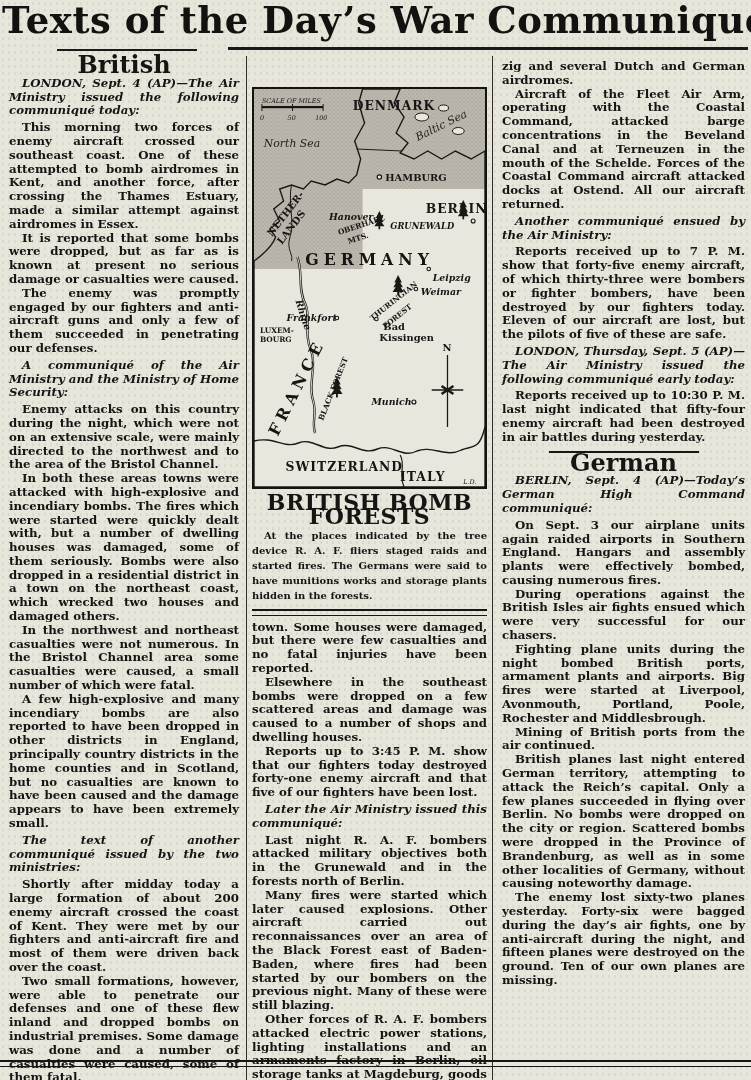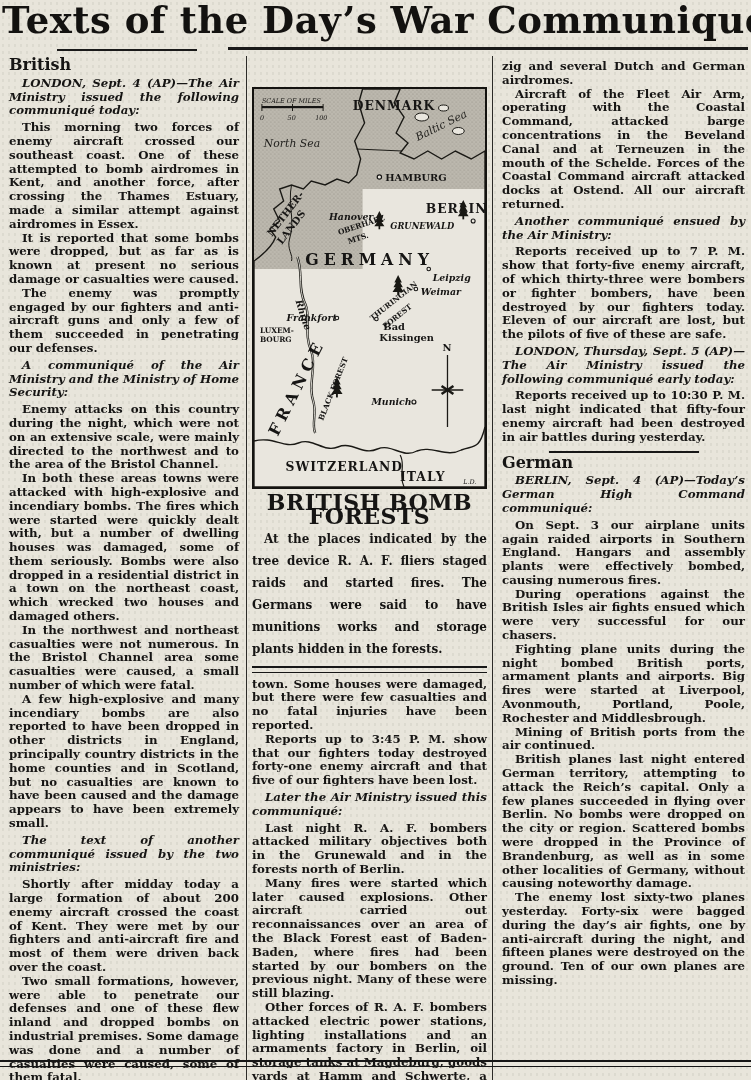--- a/index.html
+++ b/index.html
@@ -16,28 +16,28 @@
     font-size:37px; font-weight:bold; letter-spacing:0.5px;
     white-space:nowrap; margin:0; color:#131210;
   }
   .mast-rule-a { position:absolute; top:49px; left:57px; width:140px; height:2px; background:#1a1a1a; }
   .mast-rule-b { position:absolute; top:47px; left:228px; width:520px; height:2.5px; background:#1a1a1a; }
   .columns { position:absolute; top:56px; left:0; right:0; bottom:0; display:flex; }
   .col { box-sizing:border-box; font-size:11.8px; line-height:13.8px; font-weight:bold; }
   .col-left   { width:246px; padding:2px 7px 0 9px; }
   .col-middle { width:247px; padding:2px 5px 0 5px; border-left:1px solid #2c2b28; border-right:1px solid #2c2b28; }
   .col-right  { width:258px; padding:4px 6px 16px 9px; }
-  .section-heading { font-size:16px; font-weight:bold; text-align:left; margin:0 0 5px 0; }
+  .section-heading { font-size:24px; font-weight:bold; text-align:center; margin:0 0 5px 0; }
   .para { margin:0; text-indent:13px; text-align:justify; }
   .para.italic { font-style:italic; margin:3px 0; }
   .para.continuation { text-indent:0; }
   .map-box { border:2px solid #141310; height:398px; background:#e9e6de;margin-top:29px; }
   .map-box svg { display:block; width:100%; height:100%; }
   .caption-heading { font-size:22px; font-weight:bold; text-align:center; letter-spacing:0.5px; margin:7px 0 4px 0; }
-  .caption-body { font-size:12px; line-height:22px; font-weight:bold; text-align:justify; text-indent:12px; margin:0 0 6px 0; }
+  .caption-body { font-size:10px; line-height:15px; font-weight:bold; text-align:justify; text-indent:12px; margin:0 0 6px 0; }
   .double-rule { height:4px; border-top:2px solid #161616; border-bottom:1px solid #161616; margin:2px 0 5px 0; }
   .german-rule { width:150px; height:0; border-top:2px solid #161616; margin:6px auto 3px auto; }
   .bottom-rule { position:absolute; top:1060px; left:0; right:0; height:4px; border-top:2px solid #161616; border-bottom:1px solid #161616; }
   
   .mt-caps  { font:bold 10px "DejaVu Serif", serif; fill:#161514; }
   .mt-capsL { font:bold 12.5px "DejaVu Serif", serif; fill:#161514; letter-spacing:1px; }
   .mt-town  { font:italic bold 9.5px "DejaVu Serif", serif; fill:#161514; }
   .mt-sea   { font:italic 11px "DejaVu Serif", serif; fill:#22211e; }
   .mt-big   { font:bold 16px "DejaVu Serif", serif; fill:#161514; letter-spacing:5px; }
   .mt-forest{ font:bold italic 8.5px "DejaVu Serif", serif; fill:#161514; }
@@ -170,20 +170,21 @@
           <text x="148" y="392" class="mt-capsL">ITALY</text>
           <text x="212" y="395" class="mt-tiny">L.D.</text>
         </svg>
       </div>
 
       <h3 class="caption-heading">BRITISH BOMB FORESTS</h3>
       <p class="caption-body">At the places indicated by the tree device R. A. F. fliers staged raids and started fires. The Germans were said to have munitions works and storage plants hidden in the forests.</p>
       <div class="double-rule"></div>
       <div>
           <p class="para continuation">town. Some houses were damaged, but there were few casualties and no fatal injuries have been reported.</p>
+          <p class="para normal">Elsewhere in the southeast bombs were dropped on a few scattered areas and damage was caused to a number of shops and dwelling houses.</p>
           <p class="para normal">Reports up to 3:45 P. M. show that our fighters today destroyed forty-one enemy aircraft and that five of our fighters have been lost.</p>
           <p class="para italic">Later the Air Ministry issued this communiqué:</p>
           <p class="para normal">Last night R. A. F. bombers attacked military objectives both in the Grunewald and in the forests north of Berlin.</p>
           <p class="para normal">Many fires were started which later caused explosions. Other aircraft carried out reconnaissances over an area of the Black Forest east of Baden-Baden, where fires had been started by our bombers on the previous night. Many of these were still blazing.</p>
           <p class="para normal">Other forces of R. A. F. bombers attacked electric power stations, lighting installations and an armaments factory in Berlin, oil storage tanks at Magdeburg, goods yards at Hamm and Schwerte, a blast furnace at Mer-</p>
         </div>
     </div>
 
     <div class="col col-right">
       <div>

